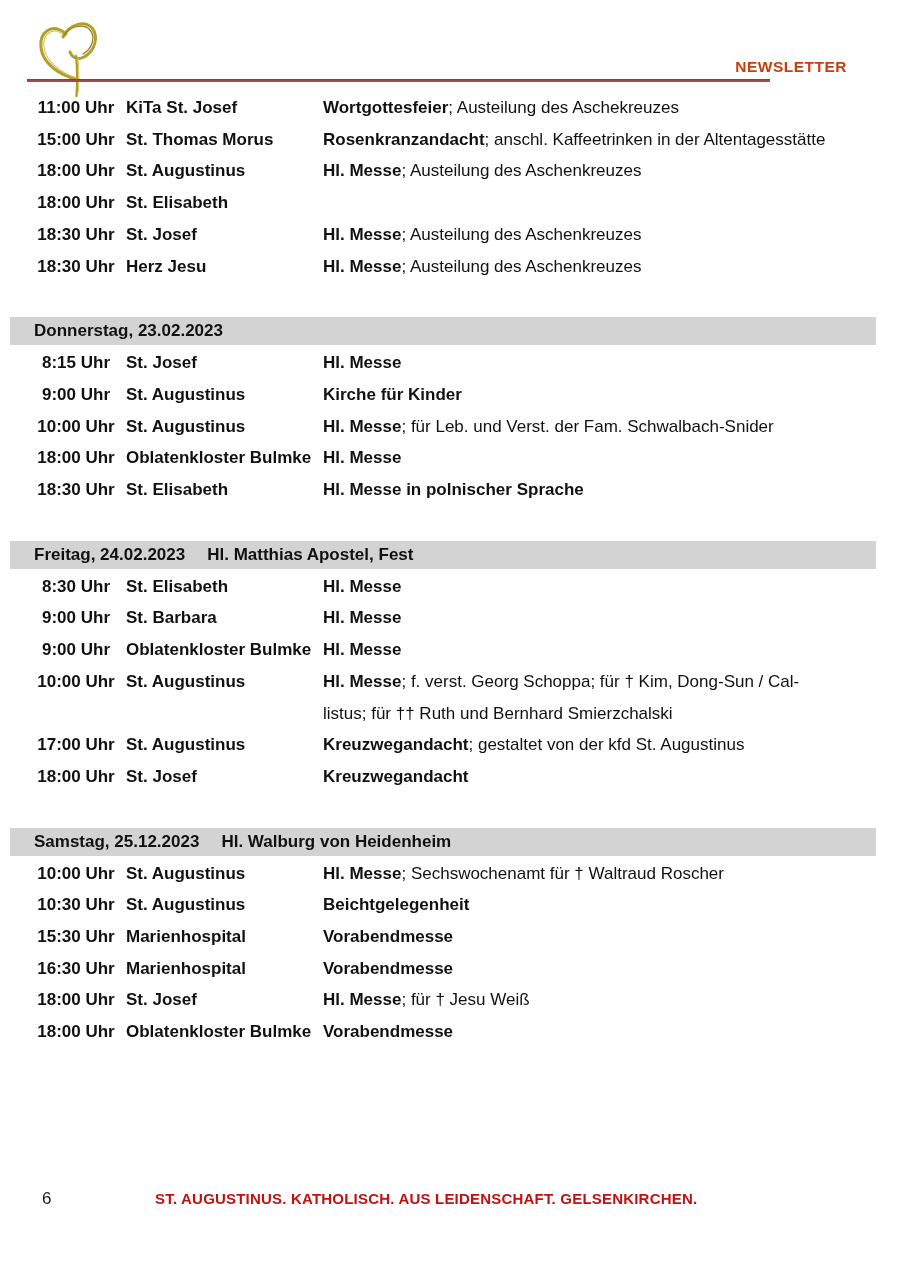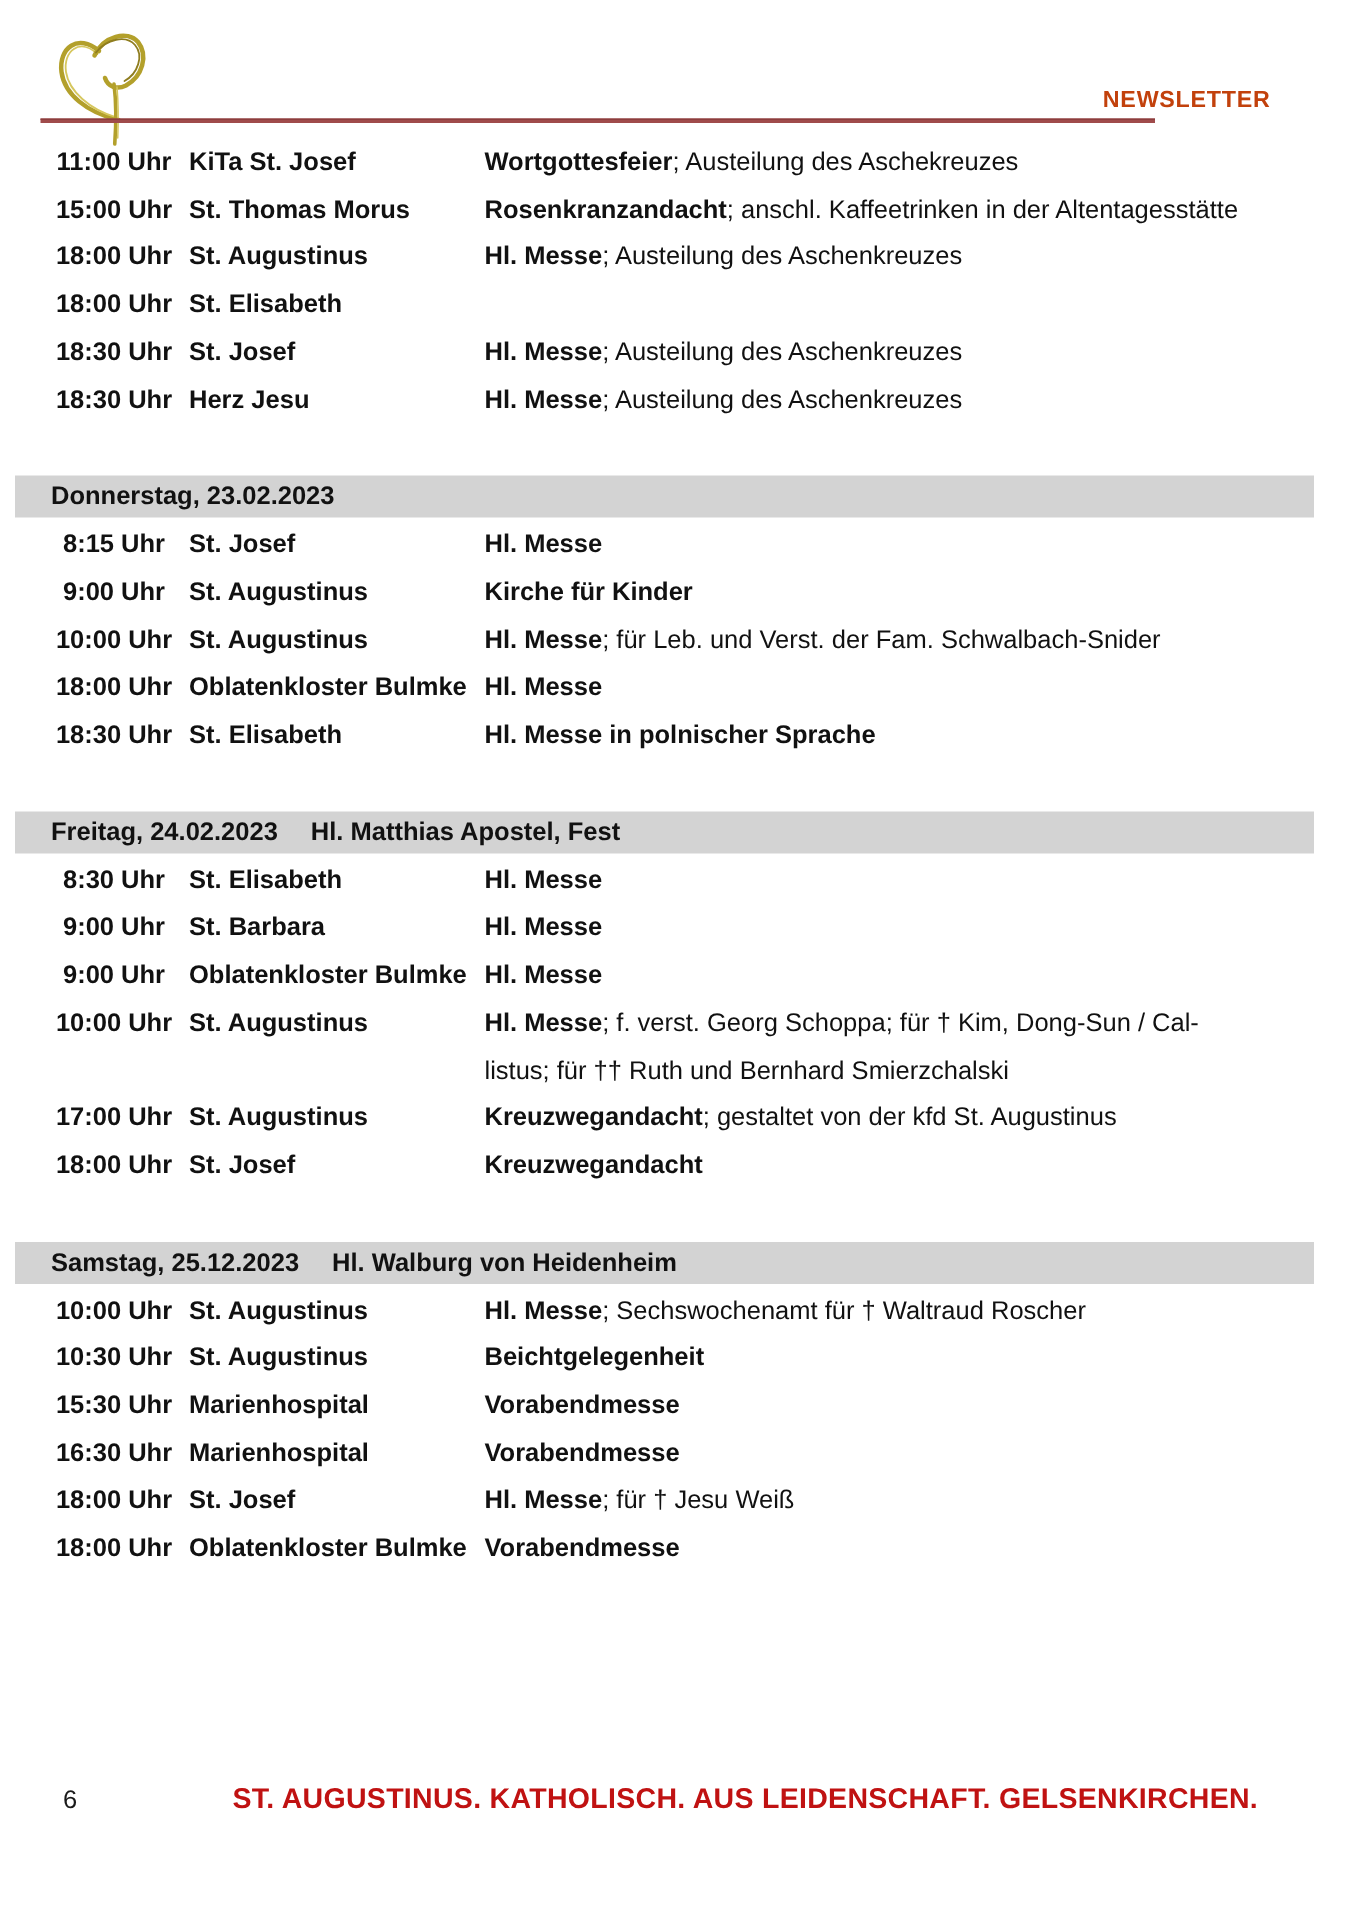--- a/index.html
+++ b/index.html
@@ -48,21 +48,21 @@
     transform-origin:left center; overflow:visible;
   }
   .cell-event { flex:1 1 auto; max-width:505px; }
   .ev-title { font-weight:bold; }
 
   
   .footer { position:absolute; left:0; top:1189px; width:909px; display:flex; align-items:baseline; }
   .page-num { margin-left:42px; width:60px; font-size:17px; color:#1a1a1a; }
   .slogan {
     margin-left:53px;
-    font-size:19px; font-weight:bold; letter-spacing:.2px;
+    font-size:15px; font-weight:bold; letter-spacing:.2px;
     color:#c01212; white-space:nowrap;
   }
 </style>
 </head>
 <body>
 
 <div class="page">
 
   <div class="header">
     <svg class="logo" viewBox="0 0 72 80" xmlns="http://www.w3.org/2000/svg" fill="none">

